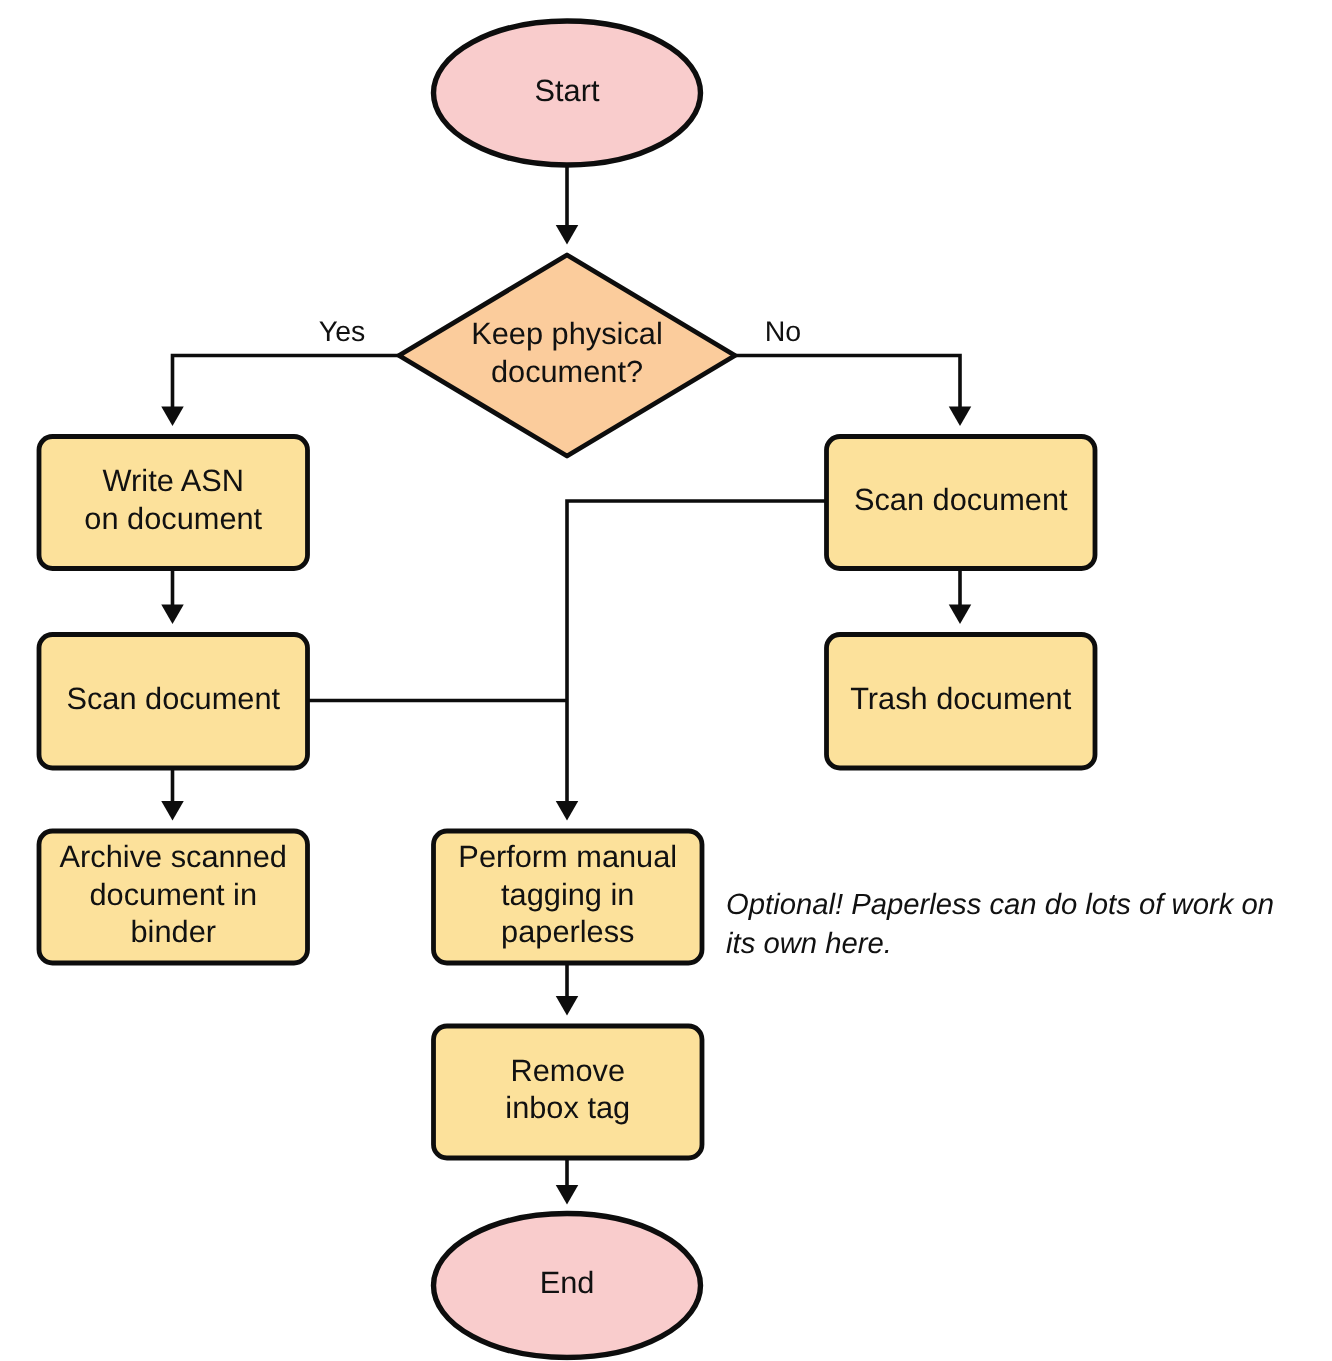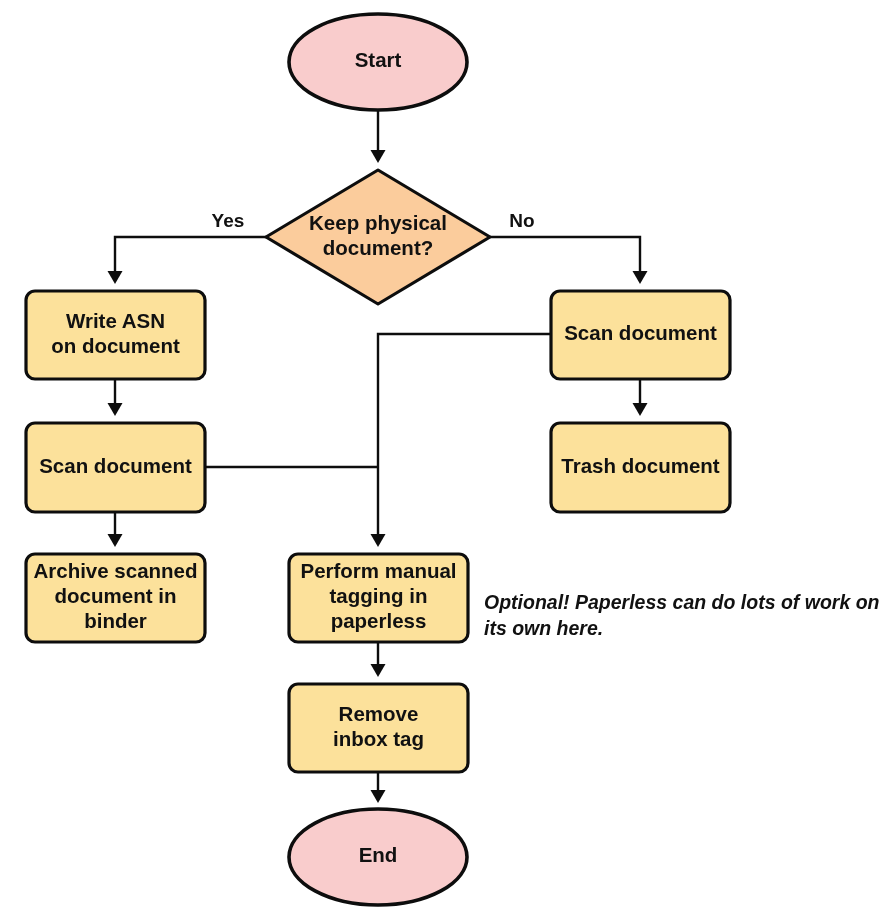--- a/index.html
+++ b/index.html
@@ -11,21 +11,20 @@
   body {
     width: 888px;
     height: 907px;
     font-family: "Liberation Sans", sans-serif;
     overflow: hidden;
   }
   #flowchart-root {
     position: relative;
     width: 712px;
     height: 907px;
-    font-weight: bold;
   }
   svg.flow-canvas {
     display: block;
     width: 888px;
     height: 907px;
   }
   .node-shape {
     stroke: #0d0d0d;
     stroke-width: 3.2;
     stroke-linejoin: round;

